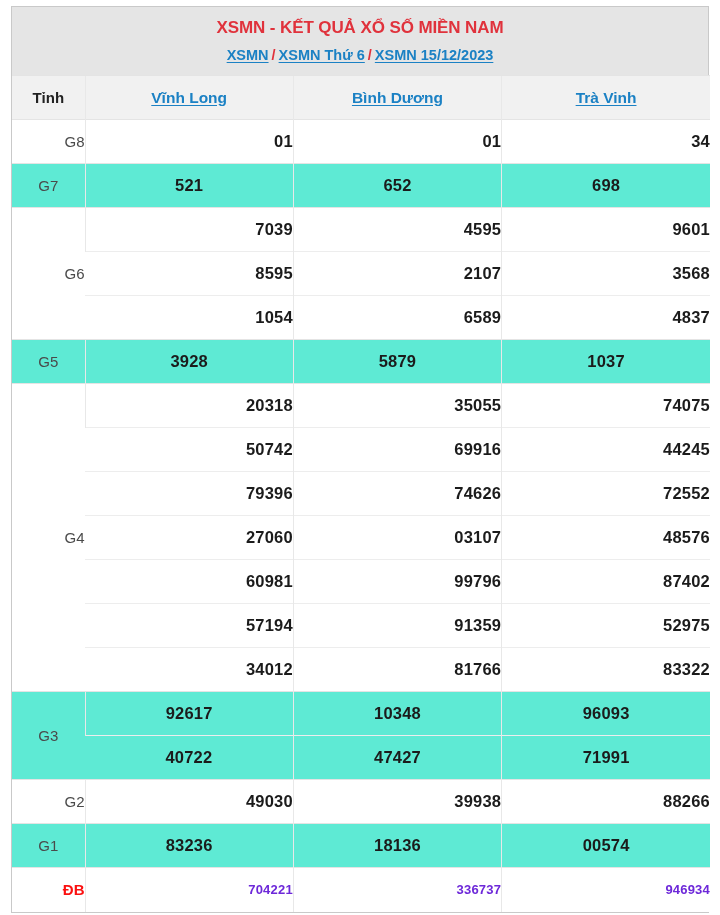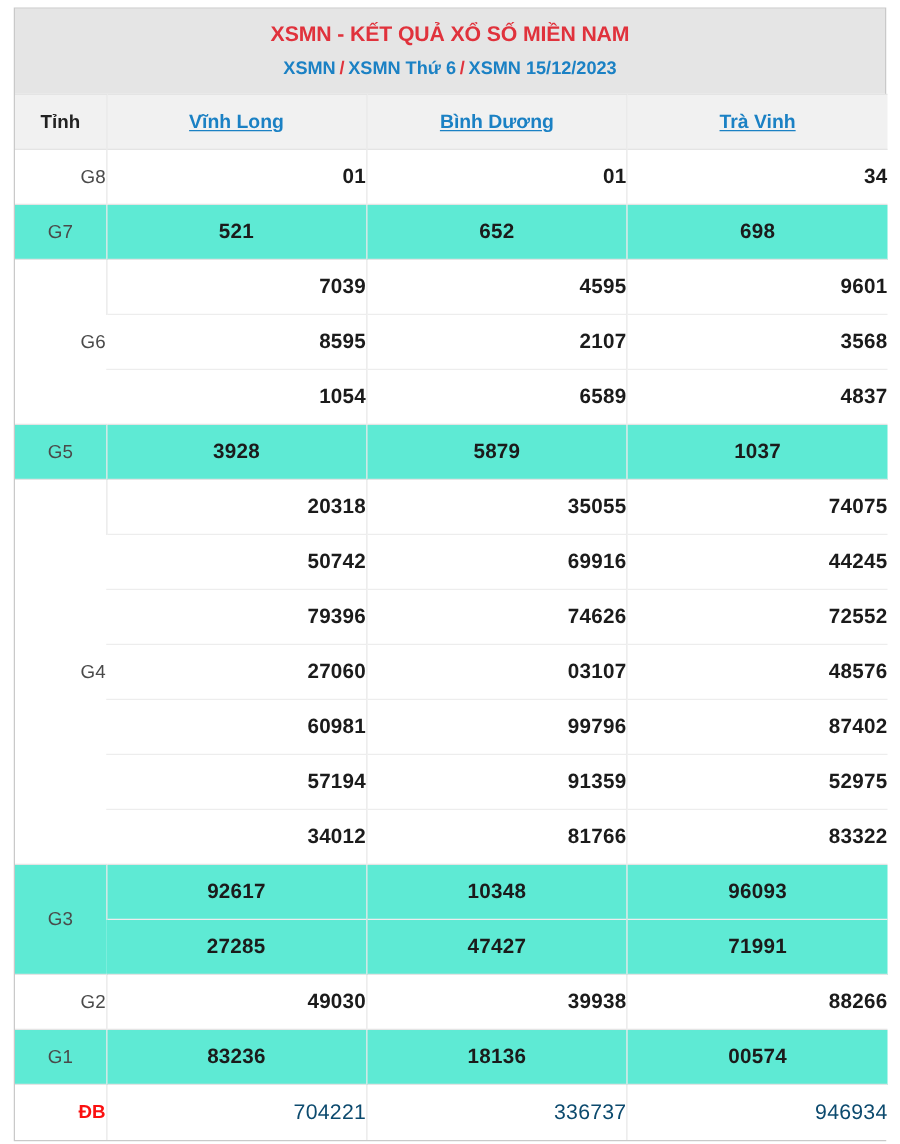--- a/index.html
+++ b/index.html
@@ -42,20 +42,21 @@
   }
   .breadcrumb {
     margin-top: 6px;
     font-size: 14.5px;
     font-weight: 700;
     line-height: 20px;
     white-space: nowrap;
   }
   .breadcrumb .crumb {
     color: #1b81c4;
+    text-decoration: underline;
     text-underline-offset: 2px;
     cursor: pointer;
   }
   .breadcrumb .sep {
     color: #e0323c;
     padding: 0 3px;
     font-weight: 700;
   }
 
   
@@ -124,23 +125,23 @@
   
   tr.inner > td { border-top: 1px solid #ededed; }
 
   
   td.db-label {
     color: #fb1010;
     font-size: 15px;
     font-weight: 700;
   }
   td.db-num {
-    color: #0c4a6e;
-    font-size: 17px;
-    font-weight: 400;
+    color: #6d28d9;
+    font-size: 13px;
+    font-weight: 700;
     letter-spacing: 0.2px;
   }
 </style>
 </head>
 <body>
 
 <div class="card">
 
   <div class="title-block">
     <div class="result-title">XSMN - KẾT QUẢ XỔ SỐ MIỀN NAM</div>
@@ -241,21 +242,21 @@
           <td class="num">81766</td>
           <td class="num">83322</td>
         </tr>
         <tr class="shade">
           <td class="glabel" rowspan="2">G3</td>
           <td class="num">92617</td>
           <td class="num">10348</td>
           <td class="num">96093</td>
         </tr>
         <tr class="shade inner">
-          <td class="num">27285</td>
+          <td class="num">40722</td>
           <td class="num">47427</td>
           <td class="num">71991</td>
         </tr>
         <tr class="plain">
           <td class="glabel" rowspan="1">G2</td>
           <td class="num">49030</td>
           <td class="num">39938</td>
           <td class="num">88266</td>
         </tr>
         <tr class="shade">

